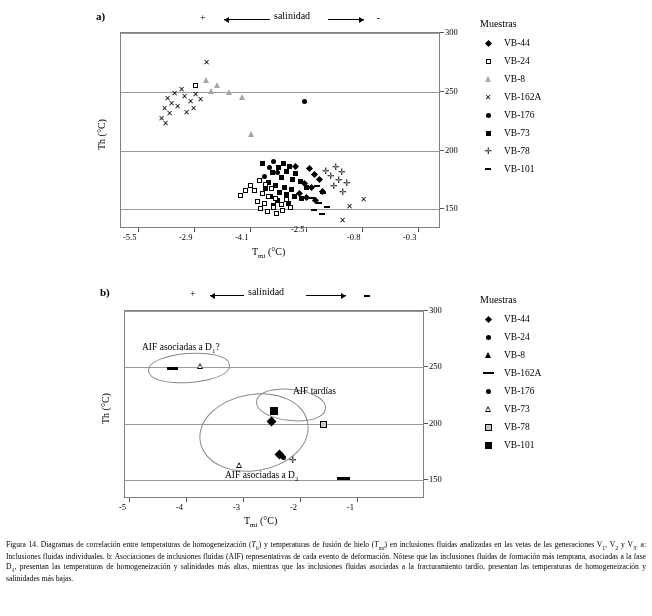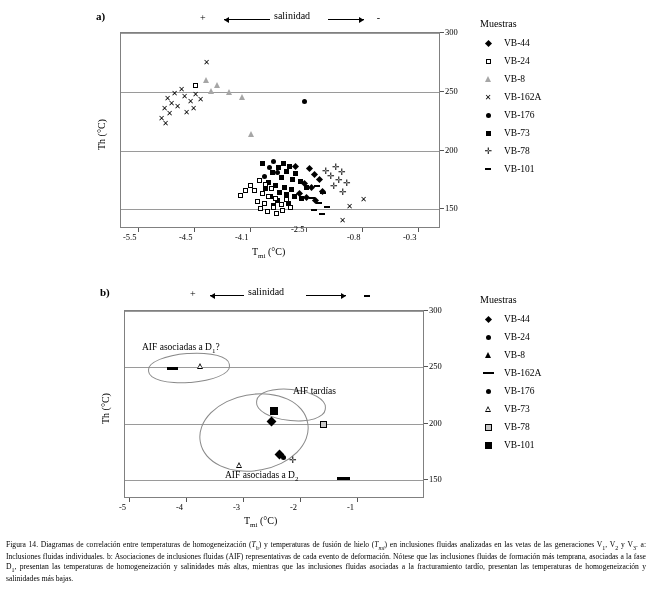--- a/index.html
+++ b/index.html
@@ -363,21 +363,21 @@
   <div class="ytick" style="left:445px; top:27px;">300</div>
   <div class="ytick" style="left:445px; top:86px;">250</div>
   <div class="ytick" style="left:445px; top:145px;">200</div>
   <div class="ytick" style="left:445px; top:203px;">150</div>
   <div class="ytick-mark" style="left:440px; top:32px;"></div>
   <div class="ytick-mark" style="left:440px; top:91px;"></div>
   <div class="ytick-mark" style="left:440px; top:150px;"></div>
   <div class="ytick-mark" style="left:440px; top:208px;"></div>
 
   <div class="xtick" style="left:123px; top:232px; width:30px;">-5.5</div>
-  <div class="xtick" style="left:179px; top:232px; width:30px;">-4.5</div>
+  <div class="xtick" style="left:179px; top:232px; width:30px;">-2.9</div>
   <div class="xtick" style="left:235px; top:232px; width:30px;">-4.1</div>
   <div class="xtick" style="left:291px; top:224px; width:30px;">-2.5</div>
   <div class="xtick" style="left:347px; top:232px; width:30px;">-0.8</div>
   <div class="xtick" style="left:403px; top:232px; width:30px;">-0.3</div>
   <div class="xtick-mark" style="left:138px; top:228px;"></div>
   <div class="xtick-mark" style="left:194px; top:228px;"></div>
   <div class="xtick-mark" style="left:250px; top:228px;"></div>
   <div class="xtick-mark" style="left:306px; top:228px;"></div>
   <div class="xtick-mark" style="left:362px; top:228px;"></div>
   <div class="xtick-mark" style="left:418px; top:228px;"></div>

